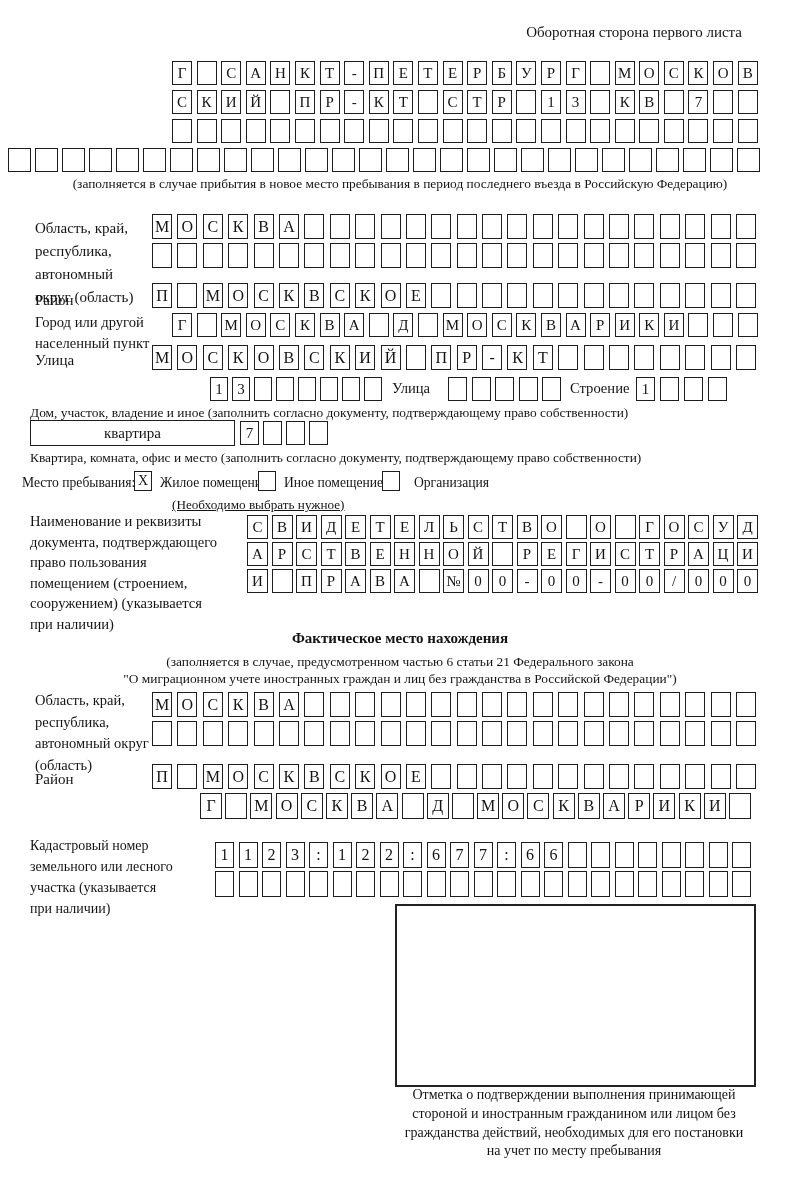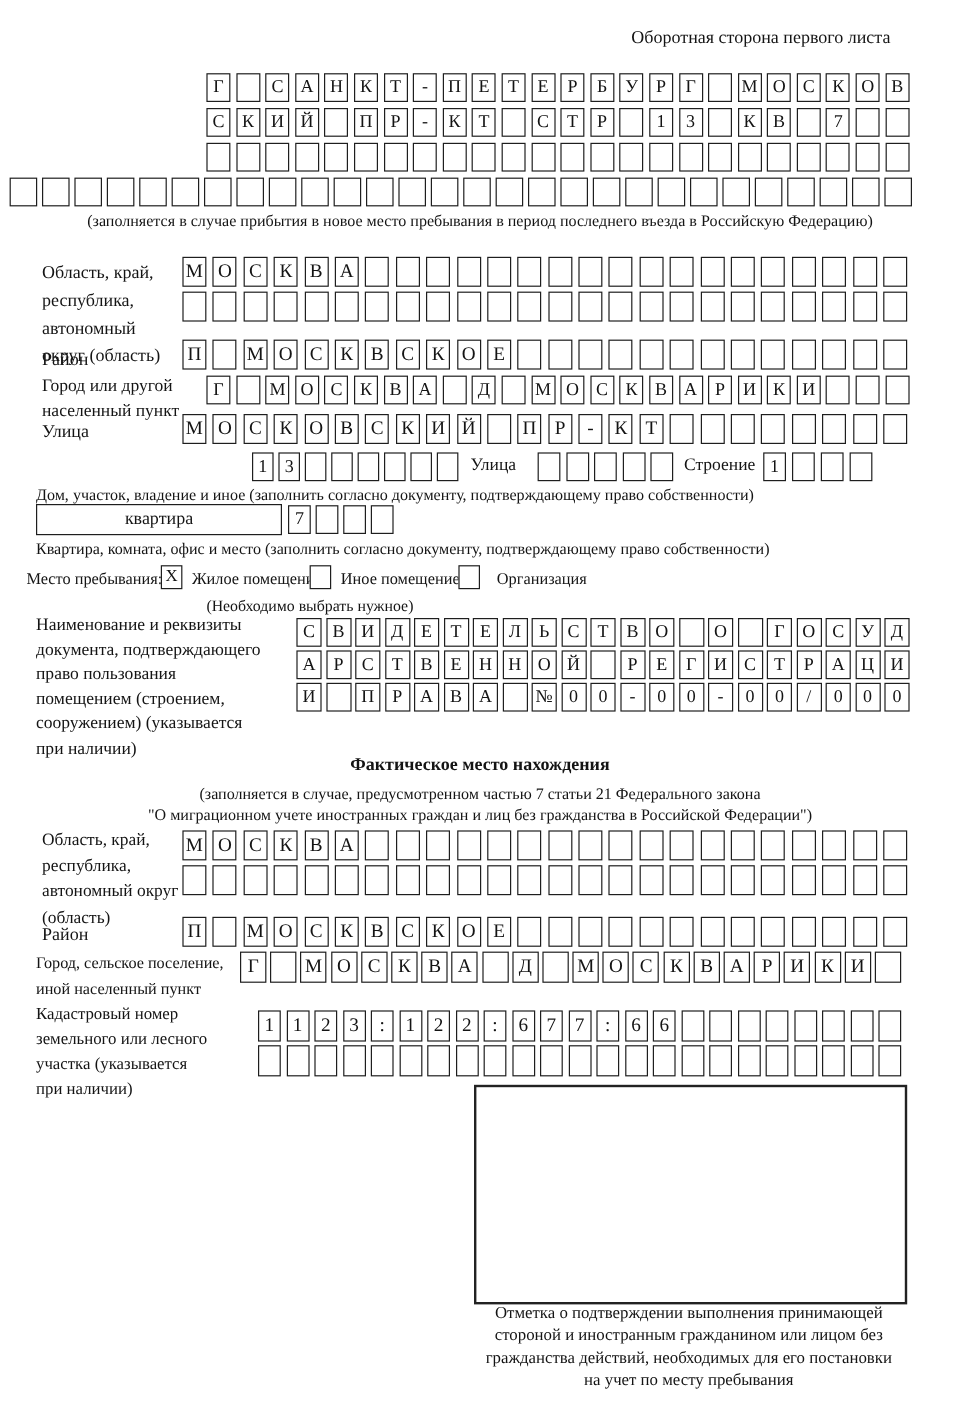--- a/index.html
+++ b/index.html
@@ -46,40 +46,38 @@
   <div class="labelbox" style="left:30px;top:420px;width:205px;height:26px;">квартира</div>
   <div class="abs small" style="left:30px;top:450px;">Квартира, комната, офис и место (заполнить согласно документу, подтверждающему право собственности)</div>
 
   <div class="abs" style="left:22px;top:475px;font-size:13.6px;">Место пребывания:</div>
   <div class="checkbox" style="left:134px;top:471px;">X</div>
   <div class="abs" style="left:160px;top:475px;font-size:13.6px;">Жилое помещение</div>
   <div class="checkbox" style="left:258px;top:471px;"></div>
   <div class="abs" style="left:284px;top:475px;font-size:13.6px;">Иное помещение</div>
   <div class="checkbox" style="left:382px;top:471px;"></div>
   <div class="abs" style="left:414px;top:475px;font-size:13.6px;">Организация</div>
-  <div class="abs" style="left:172px;top:497px;font-size:13.2px;">(Необходимо выбрать нужное)</div>
+  <div class="abs" style="left:172px;top:497px;font-size:13.2px;text-decoration:underline;">(Необходимо выбрать нужное)</div>
 
   <div class="abs lines" style="left:30px;top:511px;font-size:14.6px;line-height:20.6px;">Наименование и реквизиты
 документа, подтверждающего
 право пользования
 помещением (строением,
 сооружением) (указывается
 при наличии)</div>
 
   <div class="abs center bold" style="top:630px;font-size:15px;">Фактическое место нахождения</div>
-  <div class="abs small center" style="top:654px;">(заполняется в случае, предусмотренном частью 7 статьи 21 Федерального закона</div>
+  <div class="abs small center" style="top:654px;">(заполняется в случае, предусмотренном частью 6 статьи 21 Федерального закона</div>
   <div class="abs small center" style="top:671px;">"О миграционном учете иностранных граждан и лиц без гражданства в Российской Федерации")</div>
 
   <div class="abs lines" style="left:35px;top:690px;font-size:14.5px;line-height:21.5px;">Область, край,
 республика,
 автономный округ
 (область)</div>
   <div class="abs lbl" style="left:35px;top:768px;">Район</div>
-  <div class="abs lines" style="left:30px;top:793px;font-size:13.5px;line-height:20.5px;">Город, сельское поселение,
-иной населенный пункт</div>
   <div class="abs lines" style="left:30px;top:835px;font-size:14px;line-height:21px;">Кадастровый номер
 земельного или лесного
 участка (указывается
 при наличии)</div>
 
   <div class="stamp-box"></div>
   <div class="abs lines" style="left:346px;top:1086px;width:456px;text-align:center;font-size:14px;line-height:18.8px;">Отметка о подтверждении выполнения принимающей
 стороной и иностранным гражданином или лицом без
 гражданства действий, необходимых для его постановки
 на учет по месту пребывания</div>

